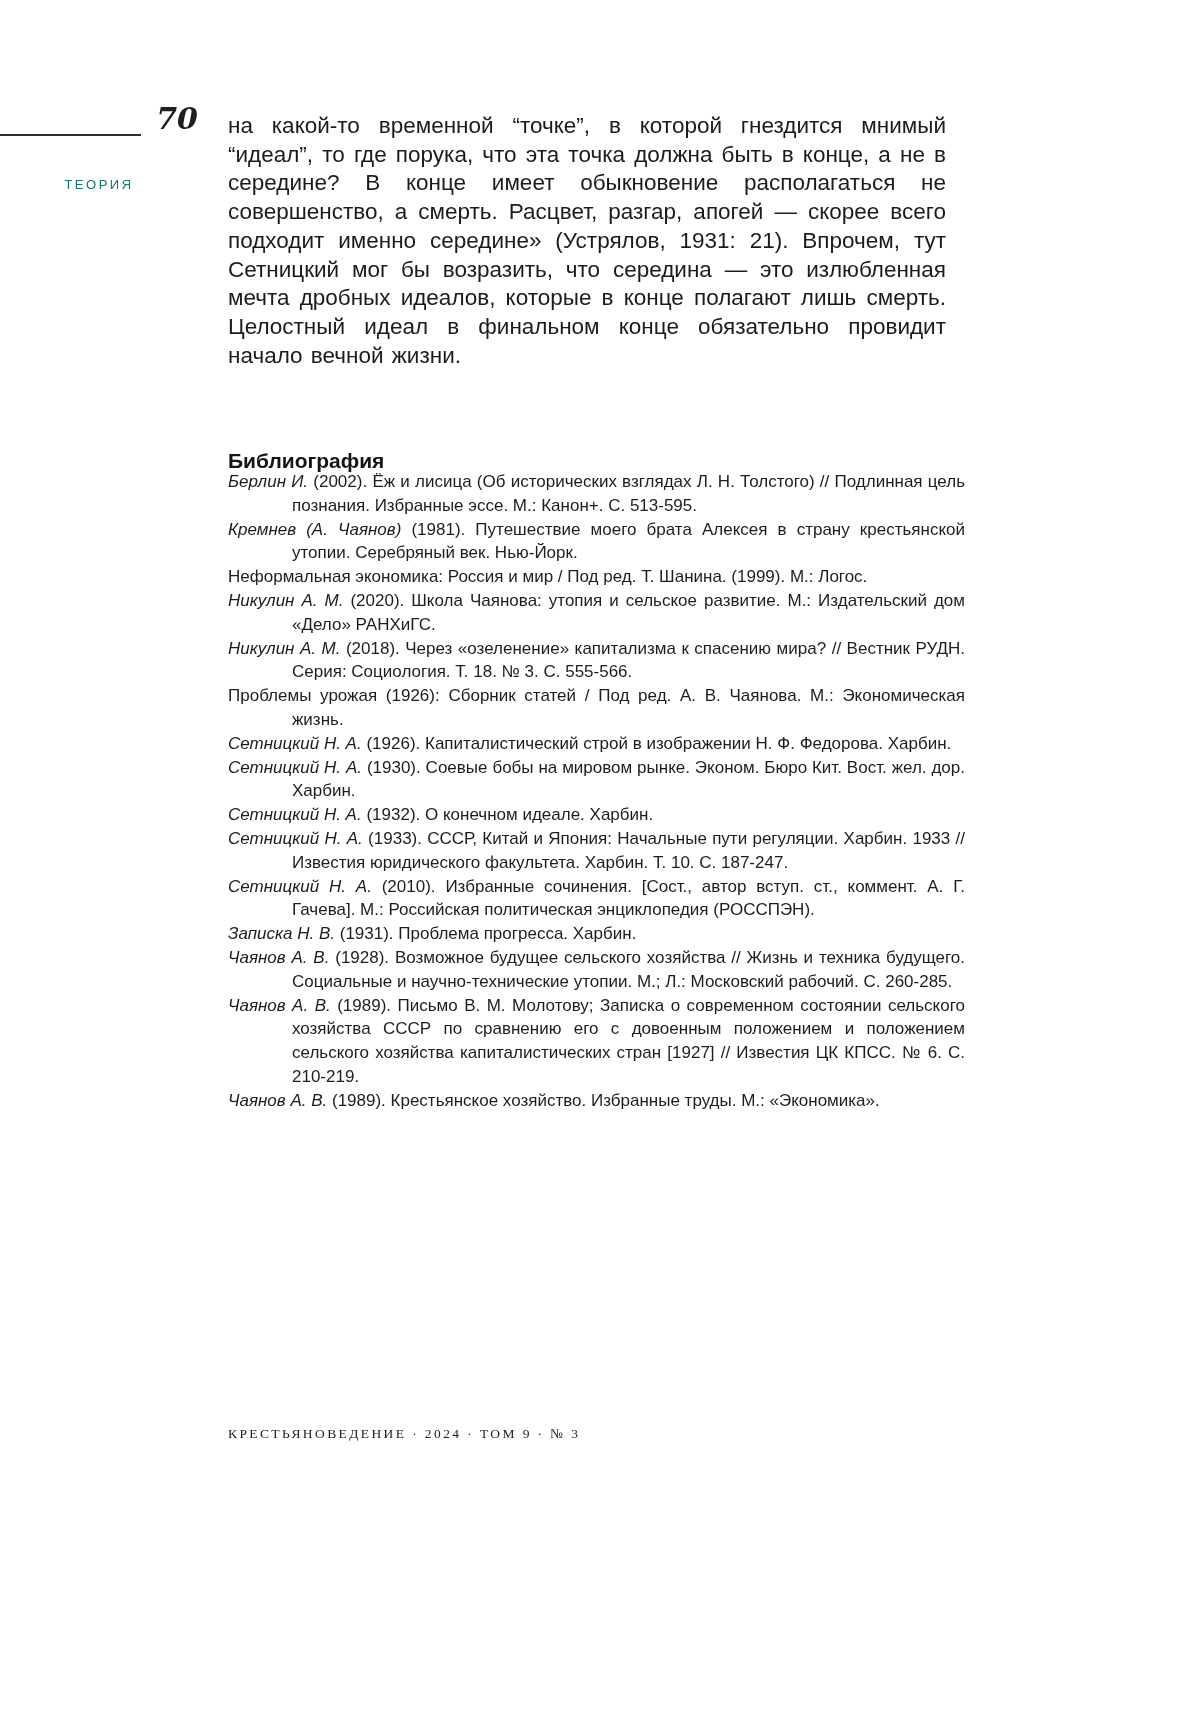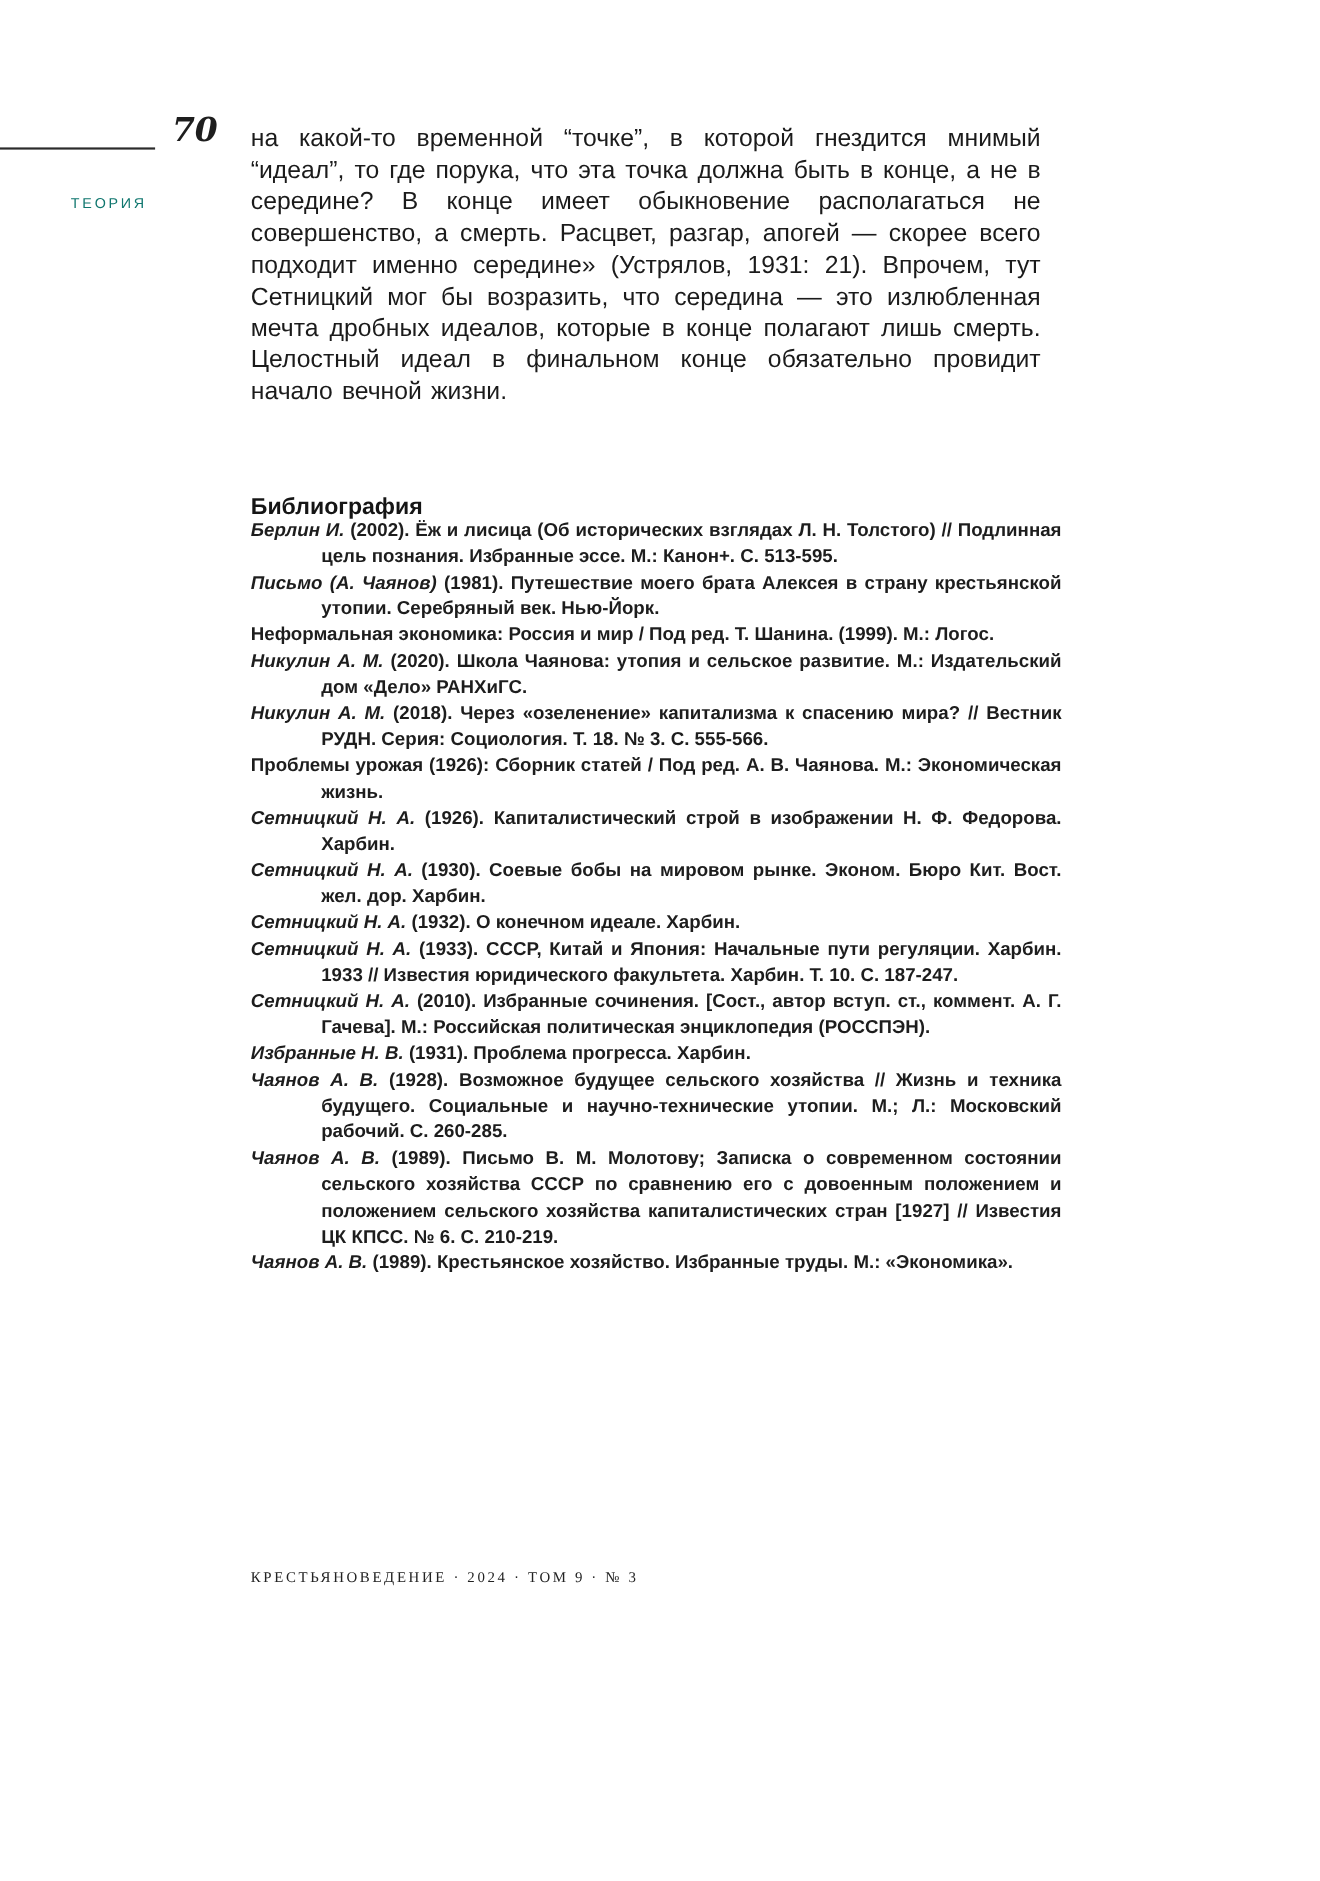--- a/index.html
+++ b/index.html
@@ -73,21 +73,20 @@
     width: 737px;
     font-family: "Liberation Sans", sans-serif;
     font-size: 17px;
     line-height: 23.8px;
     text-align: justify;
     color: #1d1d1d;
   }
   .bib-entry {
     padding-left: 64px;
     text-indent: -64px;
-    font-weight: bold;
   }
   .bib-author { font-style: italic; }
   .footer {
     position: absolute;
     left: 228px;
     top: 1426px;
     width: 713px;
     font-family: "Liberation Serif", serif;
     font-size: 13.5px;
     letter-spacing: 2.4px;
@@ -102,29 +101,29 @@
 <div class="page-number">70</div>
 
 <div class="section-label">ТЕОРИЯ</div>
 
 <div class="lead-paragraph">на какой-то временной “точке”, в которой гнездится мнимый “идеал”, то где порука, что эта точка должна быть в конце, а не в середине? В конце имеет обыкновение располагаться не совершенство, а смерть. Расцвет, разгар, апогей — скорее всего подходит именно середине» (Устрялов, 1931: 21). Впрочем, тут Сетницкий мог бы возразить, что середина — это излюбленная мечта дробных идеалов, которые в конце полагают лишь смерть. Целостный идеал в финальном конце обязательно провидит начало вечной жизни.</div>
 
 <h2 class="bib-heading">Библиография</h2>
 
 <div class="bib-list">
     <div class="bib-entry"><span class="bib-author">Берлин И.</span><span> (2002). Ёж и лисица (Об исторических взглядах Л. Н. Толстого) // Подлинная цель познания. Избранные эссе. М.: Канон+. С. 513-595.</span></div>
-    <div class="bib-entry"><span class="bib-author">Письмо (А. Чаянов)</span><span> (1981). Путешествие моего брата Алексея в страну крестьянской утопии. Серебряный век. Нью-Йорк.</span></div>
+    <div class="bib-entry"><span class="bib-author">Кремнев (А. Чаянов)</span><span> (1981). Путешествие моего брата Алексея в страну крестьянской утопии. Серебряный век. Нью-Йорк.</span></div>
     <div class="bib-entry"><span class="bib-author"></span><span>Неформальная экономика: Россия и мир / Под ред. Т. Шанина. (1999). М.: Логос.</span></div>
     <div class="bib-entry"><span class="bib-author">Никулин А. М.</span><span> (2020). Школа Чаянова: утопия и сельское развитие. М.: Издательский дом «Дело» РАНХиГС.</span></div>
     <div class="bib-entry"><span class="bib-author">Никулин А. М.</span><span> (2018). Через «озеленение» капитализма к спасению мира? // Вестник РУДН. Серия: Социология. Т. 18. № 3. С. 555-566.</span></div>
     <div class="bib-entry"><span class="bib-author"></span><span>Проблемы урожая (1926): Сборник статей / Под ред. А. В. Чаянова. М.: Экономическая жизнь.</span></div>
     <div class="bib-entry"><span class="bib-author">Сетницкий Н. А.</span><span> (1926). Капиталистический строй в изображении Н. Ф. Федорова. Харбин.</span></div>
     <div class="bib-entry"><span class="bib-author">Сетницкий Н. А.</span><span> (1930). Соевые бобы на мировом рынке. Эконом. Бюро Кит. Вост. жел. дор. Харбин.</span></div>
     <div class="bib-entry"><span class="bib-author">Сетницкий Н. А.</span><span> (1932). О конечном идеале. Харбин.</span></div>
     <div class="bib-entry"><span class="bib-author">Сетницкий Н. А.</span><span> (1933). СССР, Китай и Япония: Начальные пути регуляции. Харбин. 1933 // Известия юридического факультета. Харбин. Т. 10. С. 187-247.</span></div>
     <div class="bib-entry"><span class="bib-author">Сетницкий Н. А.</span><span> (2010). Избранные сочинения. [Сост., автор вступ. ст., коммент. А. Г. Гачева]. М.: Российская политическая энциклопедия (РОССПЭН).</span></div>
-    <div class="bib-entry"><span class="bib-author">Избранные Н. В.</span><span> (1931). Проблема прогресса. Харбин.</span></div>
+    <div class="bib-entry"><span class="bib-author">Записка Н. В.</span><span> (1931). Проблема прогресса. Харбин.</span></div>
     <div class="bib-entry"><span class="bib-author">Чаянов А. В.</span><span> (1928). Возможное будущее сельского хозяйства // Жизнь и техника будущего. Социальные и научно-технические утопии. М.; Л.: Московский рабочий. С. 260-285.</span></div>
     <div class="bib-entry"><span class="bib-author">Чаянов А. В.</span><span> (1989). Письмо В. М. Молотову; Записка о современном состоянии сельского хозяйства СССР по сравнению его с довоенным положением и положением сельского хозяйства капиталистических стран [1927] // Известия ЦК КПСС. № 6. С. 210-219.</span></div>
     <div class="bib-entry"><span class="bib-author">Чаянов А. В.</span><span> (1989). Крестьянское хозяйство. Избранные труды. М.: «Экономика».</span></div>
   </div>
 
 <div class="footer">КРЕСТЬЯНОВЕДЕНИЕ · 2024 · ТОМ 9 · № 3</div>
 
 </body></html>

